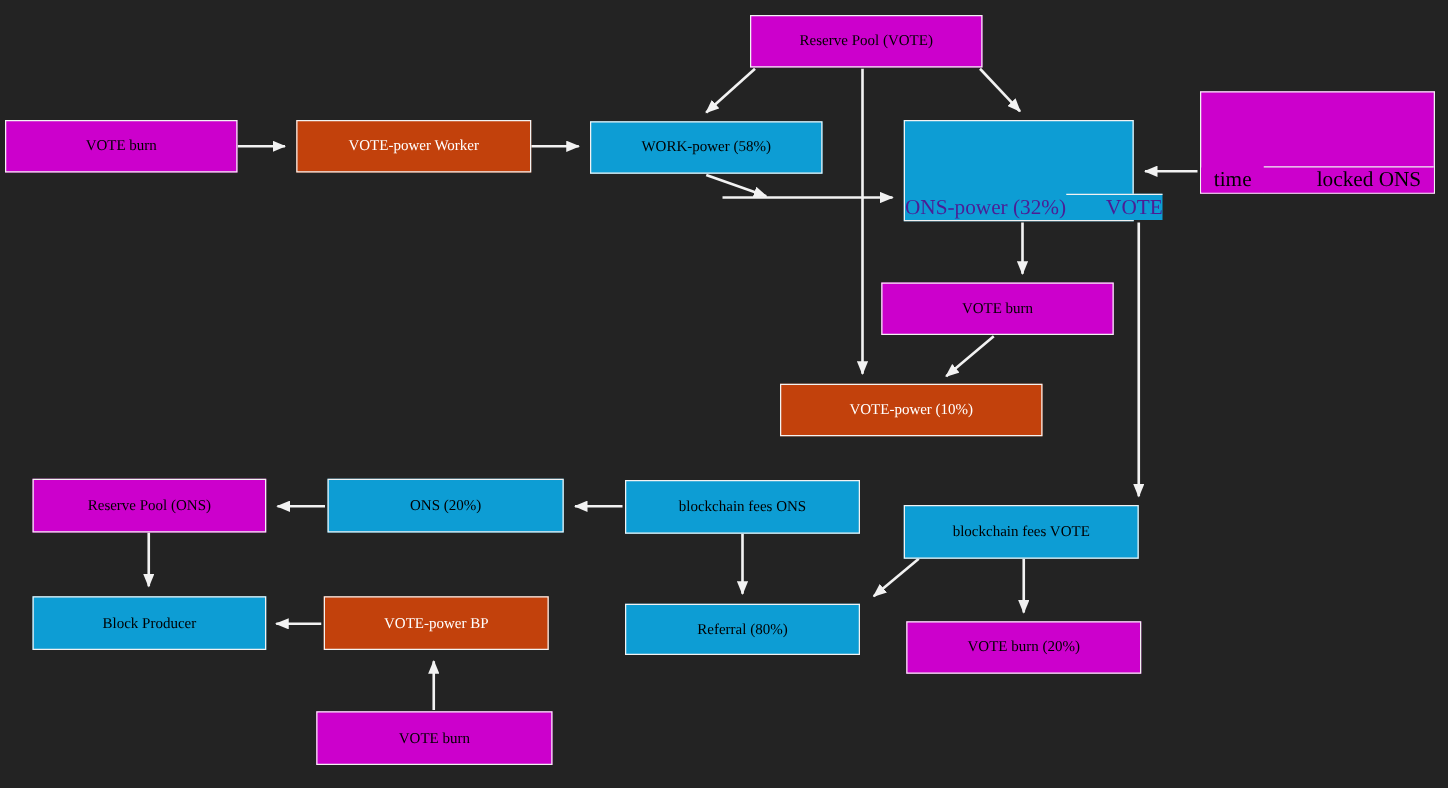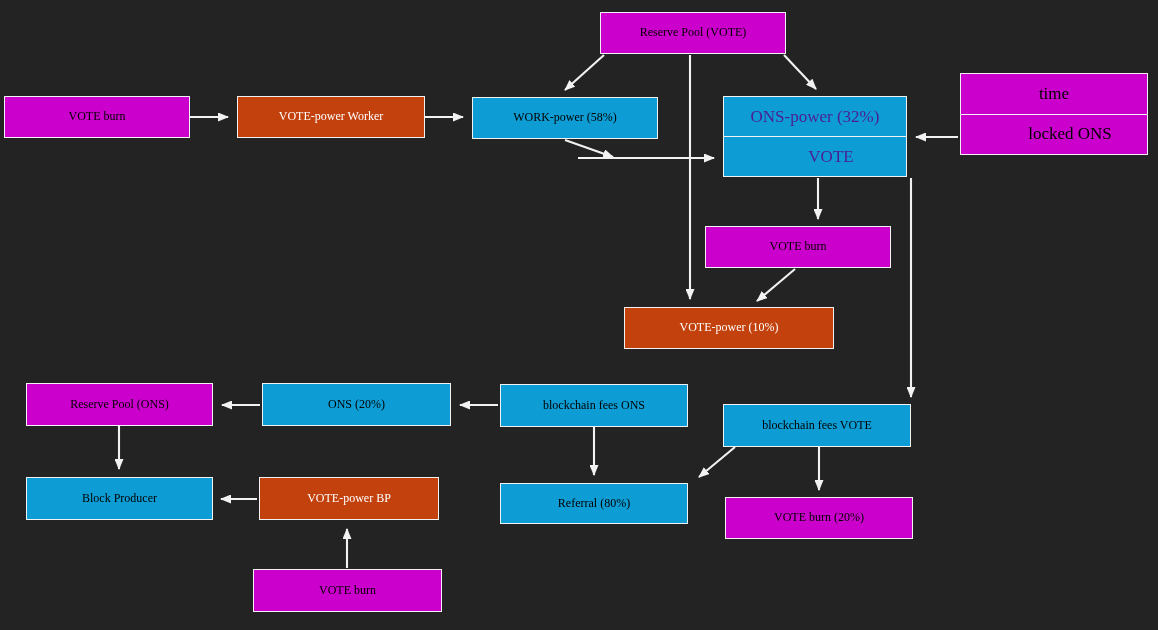--- a/index.html
+++ b/index.html
@@ -23,22 +23,23 @@
     white-space:nowrap;
     z-index:2;
   }
   .fill-magenta{background:#cc00cc;color:#000000;}
   .fill-cyan{background:#0d9dd4;color:#000000;}
   .fill-blue{background:#c2410c;color:#ffffff;}
   .stack{
     position:absolute;
     box-sizing:border-box;
     border:1.6px solid #f2f2f2;
-    display:flex;flex-direction:column;
+    display:flex;flex-direction:row;
     z-index:2;
+    align-items:flex-end;
   }
   .stack .cell{
     flex:1 1 auto;
     display:flex;align-items:center;justify-content:center;
     font-size:17px;white-space:nowrap;text-align:center;
   }
   .stack .cell + .cell{border-top:1.6px solid #f2f2f2;padding-left:32px;}
   .stack.fill-magenta .cell{background:#cc00cc;color:#000;}
   .stack.fill-cyan .cell{background:#0d9dd4;color:#4c1d95;}
 </style>

